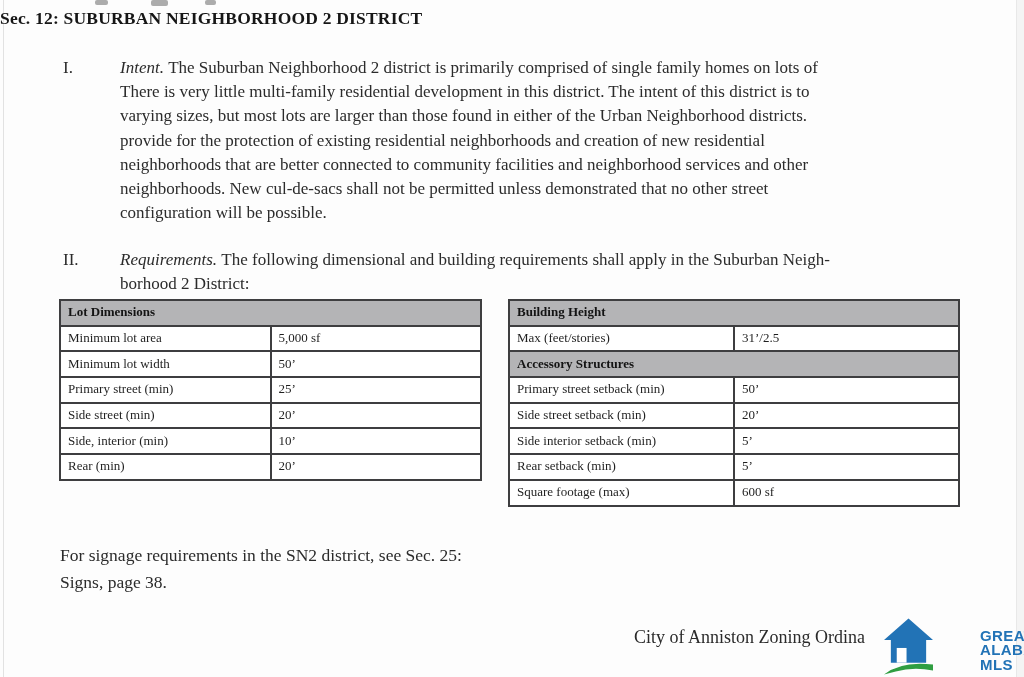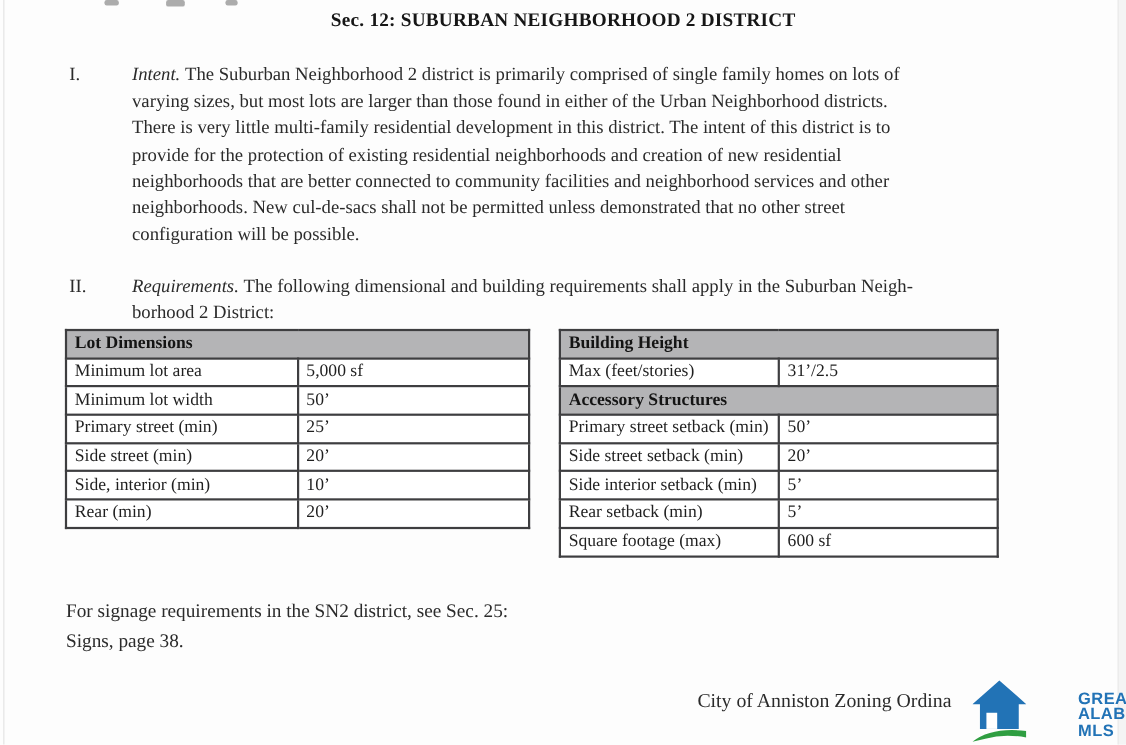--- a/index.html
+++ b/index.html
@@ -20,49 +20,49 @@
     position: absolute; left: 1016px; top: 0; width: 8px; height: 677px;
     background: #f4f4f4; border-left: 1px solid #e8e8e8;
   }
   .crop-fragment { position: absolute; top: 0; height: 5px; background: #6a6a6a; opacity: .55; border-radius: 2px; filter: blur(.6px); }
   .frag-a { left: 95px;  width: 13px; }
   .frag-b { left: 151px; width: 17px; height: 6px; }
   .frag-c { left: 205px; width: 11px; }
 
   .doc-title {
     position: absolute; top: 8px; left: 0; width: 1024px;
-    text-align: center; font-weight: bold; font-size: 17.5px; color: #161616;
+    font-weight: bold; font-size: 17.5px; color: #161616;
     letter-spacing: .2px;
   }
 
   .section { position: absolute; left: 63px; width: 880px; display: flex; }
   .section-intent { top: 56px; }
   .section-requirements { top: 248px; }
   .numeral { width: 57px; flex: 0 0 57px; font-size: 17px; line-height: 24.2px; }
   .para { flex: 1; font-size: 17px; line-height: 24.2px; }
   .para .line { display: block; white-space: nowrap; }
   .lead-italic { font-style: italic; }
 
   .req-table {
     position: absolute; top: 299px;
     border-collapse: collapse; table-layout: fixed;
-    font-size: 16px; color: #1f1f1f;
+    font-size: 13px; color: #1f1f1f;
     background: #fff;
   }
   .req-table td {
     border: 2px solid #3e3e40;
     height: 25.7px; padding: 0 6px 1px 7px;
     overflow: hidden; white-space: nowrap;
   }
   .req-table tr.hdr td {
     background: #b4b4b6; font-weight: bold; color: #141414;
   }
   .table-left { left: 59px; width: 423px; }
   .table-left td.c-label { width: 307px; }
-  .table-right { left: 508px; width: 400px; }
+  .table-right { left: 508px; width: 452px; }
   .table-right td.c-label { width: 344px; border-radius: 11px; }
 
   .signage-note {
     position: absolute; left: 60px; top: 542px;
     font-size: 17.5px; line-height: 27px; color: #2b2b2b;
   }
   .signage-note .line { display: block; white-space: nowrap; }
 
   .footer-line {
     position: absolute; left: 634px; top: 627px;
@@ -90,22 +90,22 @@
 <span class="crop-fragment frag-a"></span>
 <span class="crop-fragment frag-b"></span>
 <span class="crop-fragment frag-c"></span>
 
 <div class="doc-title">Sec. 12: SUBURBAN NEIGHBORHOOD 2 DISTRICT</div>
 
 <div class="section section-intent">
   <div class="numeral">I.</div>
   <div class="para">
     <span class="line"><span class="lead-italic">Intent.</span>&nbsp;<span>The Suburban Neighborhood 2 district is primarily comprised of single family homes on lots of</span></span>
+    <span class="line">There is very little multi-family residential development in this district. The intent of this district is to</span>
     <span class="line">varying sizes, but most lots are larger than those found in either of the Urban Neighborhood districts.</span>
-    <span class="line">There is very little multi-family residential development in this district. The intent of this district is to</span>
     <span class="line">provide for the protection of existing residential neighborhoods and creation of new residential</span>
     <span class="line">neighborhoods that are better connected to community facilities and neighborhood services and other</span>
     <span class="line">neighborhoods. New cul-de-sacs shall not be permitted unless demonstrated that no other street</span>
     <span class="line">configuration will be possible.</span>
   </div>
 </div>
 
 <div class="section section-requirements">
   <div class="numeral">II.</div>
   <div class="para">

